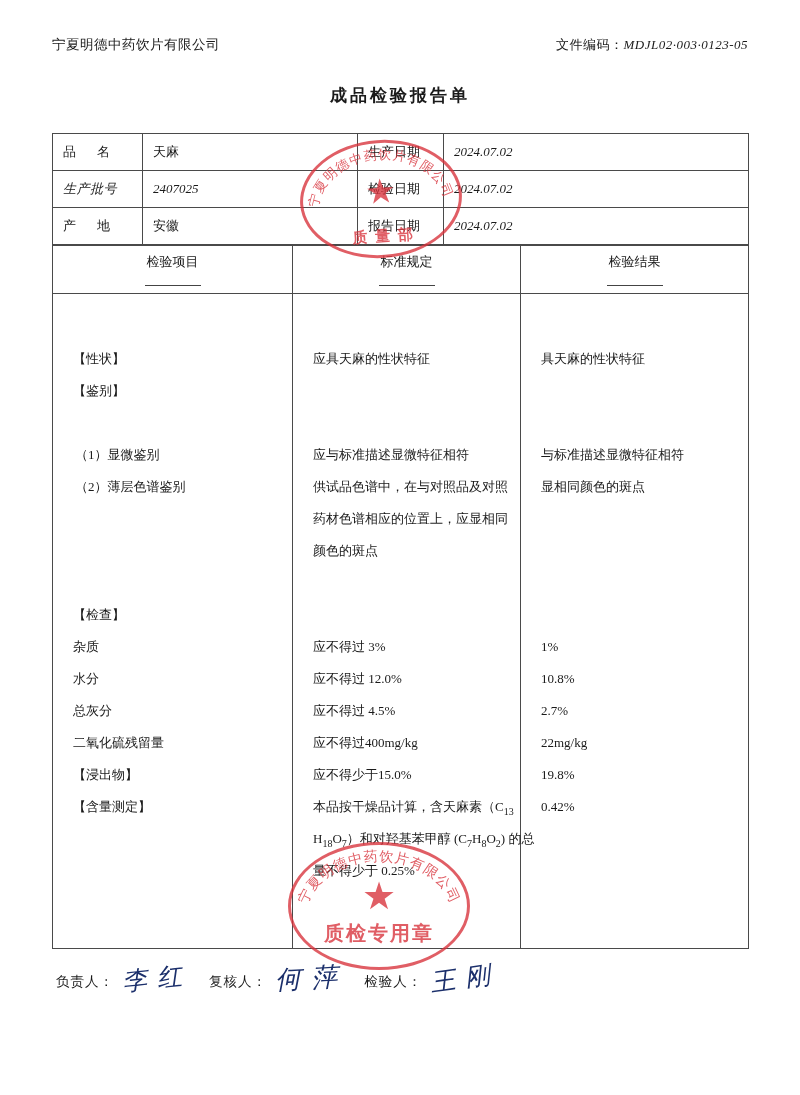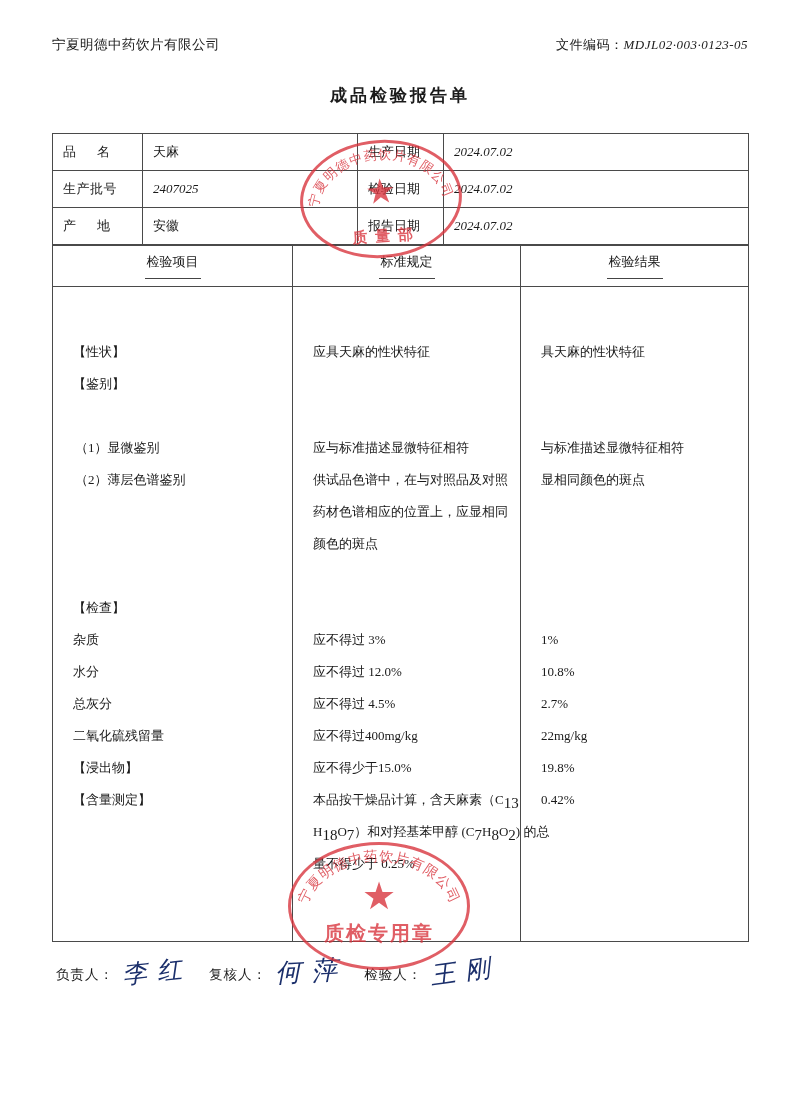--- a/index.html
+++ b/index.html
@@ -58,36 +58,37 @@
   }
   .lbl {
     width: 86px;
     letter-spacing: 4px;
     white-space: nowrap;
   }
   .lbl-wide {
     width: 86px;
     white-space: nowrap;
     letter-spacing: 0.5px;
+    font-style: italic;
   }
   .val { }
   .cell-mid { width: 86px; white-space: nowrap; }
   .numfont { font-family: "Liberation Serif", serif; font-style: italic; }
 
   
   .col-head td {
     text-align: center;
     height: 34px;
     padding-top: 10px;
     padding-bottom: 10px;
   }
   .col-head .underline-txt {
     display: inline-block;
     border-bottom: 1px solid #444;
-    padding: 0 2px 7px 2px;
+    padding: 0 2px 14px 2px;
   }
 
   
   .body-region td {
     vertical-align: top;
     padding: 0;
     border: 1px solid #4a4a4a;
   }
   .body-col {
     padding: 10px 10px 12px 10px;
@@ -191,21 +192,21 @@
     width: 100%; height: 100%;
   }
   .arc-text svg { width: 100%; height: 100%; overflow: visible; }
   .arc-text text {
     fill: #d8313a;
     font-size: 13px;
     font-family: "Liberation Sans", sans-serif;
     letter-spacing: 1px;
   }
   .stamp-bottom .arc-text text { font-size: 14px; }
-  .sub-num { font-size: 15px; vertical-align: sub; }
+  .sub-num { font-size: 10px; vertical-align: sub; }
 </style>
 </head>
 <body>
 
 <div class="page">
 
   <div class="header-row">
     <div class="header-left">宁夏明德中药饮片有限公司</div>
     <div class="header-right"><span>文件编码：</span><span class="numfont">MDJL02·003·0123-05</span></div>
   </div>

